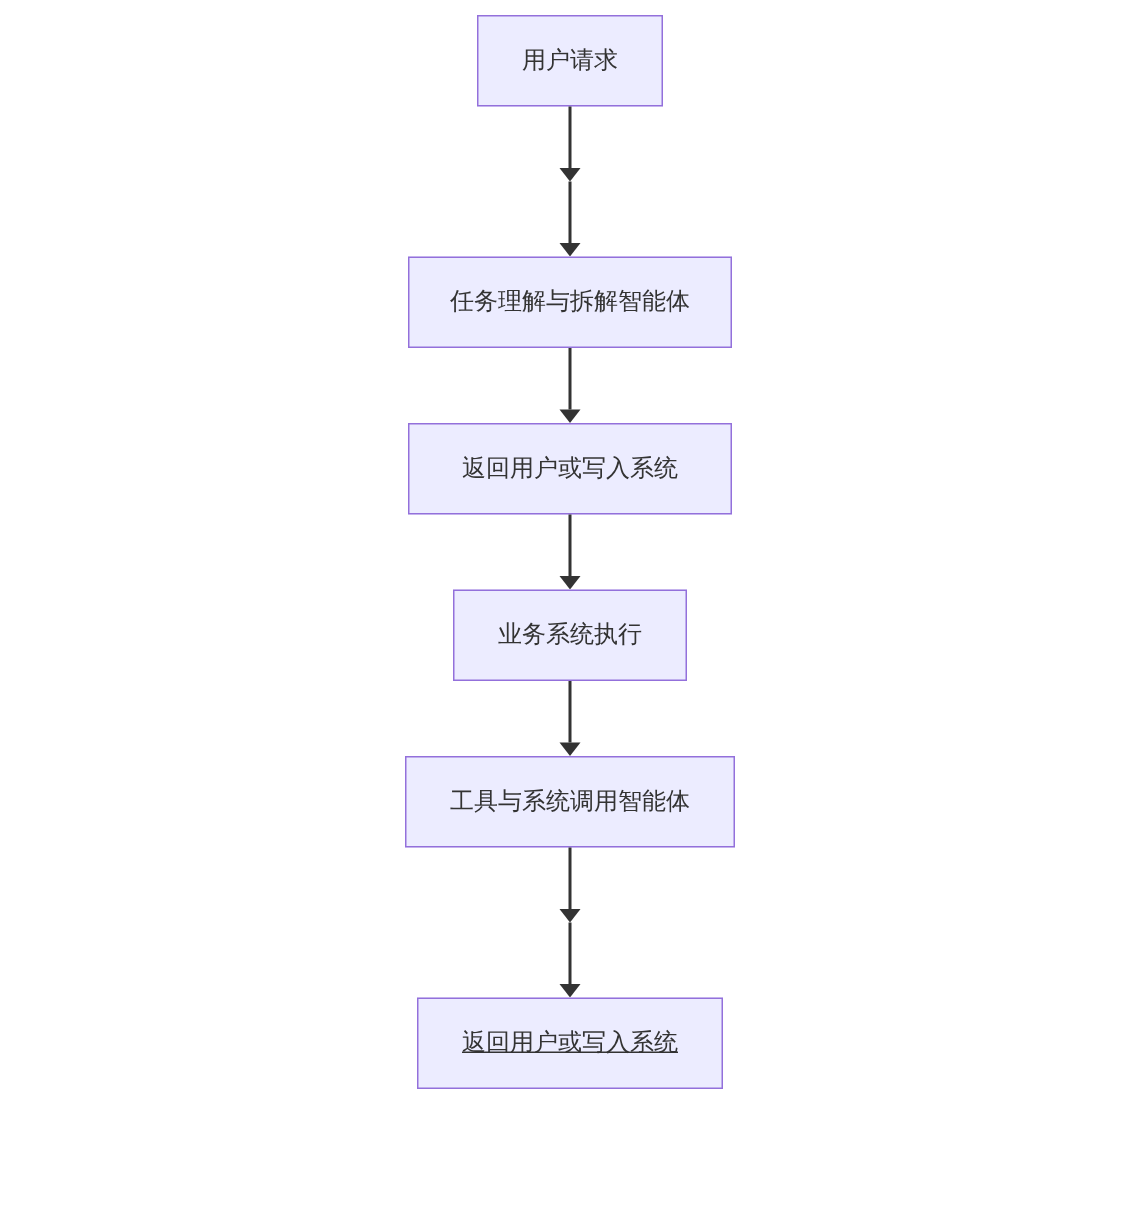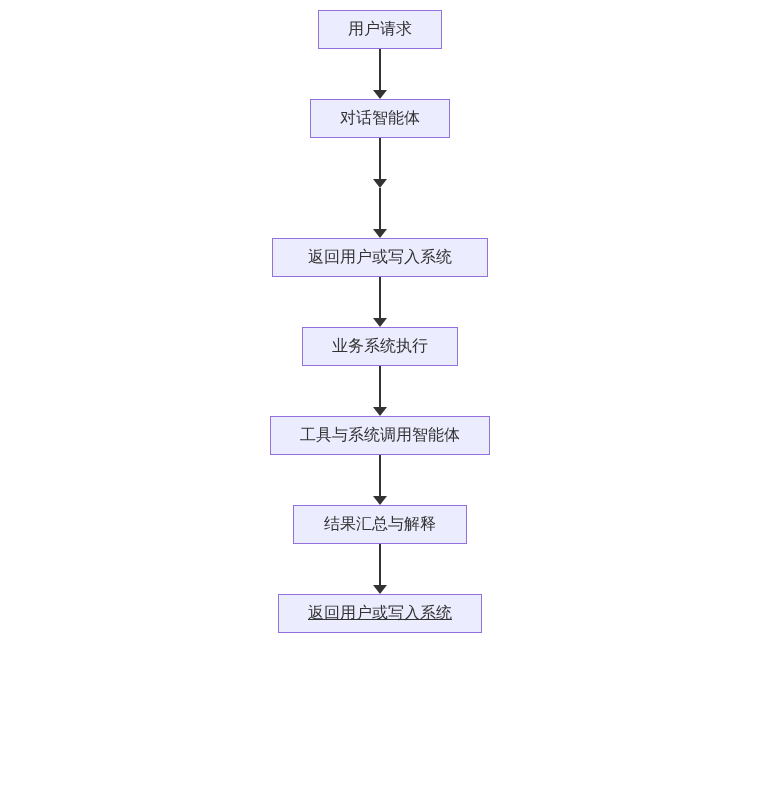--- a/index.html
+++ b/index.html
@@ -15,21 +15,21 @@
     display: flex;
     flex-direction: column;
     align-items: center;
     padding-top: 10px;
     box-sizing: border-box;
     font-family: "Liberation Sans", "DejaVu Sans", sans-serif;
     overflow: hidden;
   }
   .node {
     box-sizing: border-box;
-    height: 39px;
+    height: 61px;
     background: #ECECFF;
     border: 1px solid #9370DB;
     color: #333333;
     font-size: 16px;
     display: flex;
     align-items: center;
     justify-content: center;
     text-align: center;
     flex-shrink: 0;
   }
@@ -69,29 +69,29 @@
 
   <div class="node n1">
     <span>用户请求</span>
   </div>
 
   <div class="connector">
     <div class="line"></div>
     <div class="arrowhead"></div>
   </div>
 
-  <div class="node n2">
-    <span>对话智能体</span>
-  </div>
 
   <div class="connector">
     <div class="line"></div>
     <div class="arrowhead"></div>
   </div>
 
+  <div class="node n3">
+    <span>任务理解与拆解智能体</span>
+  </div>
 
   <div class="connector">
     <div class="line"></div>
     <div class="arrowhead"></div>
   </div>
 
   <div class="node n4">
     <span>返回用户或写入系统</span>
   </div>
 
@@ -111,23 +111,20 @@
 
   <div class="node n6">
     <span>工具与系统调用智能体</span>
   </div>
 
   <div class="connector">
     <div class="line"></div>
     <div class="arrowhead"></div>
   </div>
 
-  <div class="node n7">
-    <span>结果汇总与解释</span>
-  </div>
 
   <div class="connector">
     <div class="line"></div>
     <div class="arrowhead"></div>
   </div>
 
   <div class="node n8">
     <span>返回用户或写入系统</span>
   </div>
 

